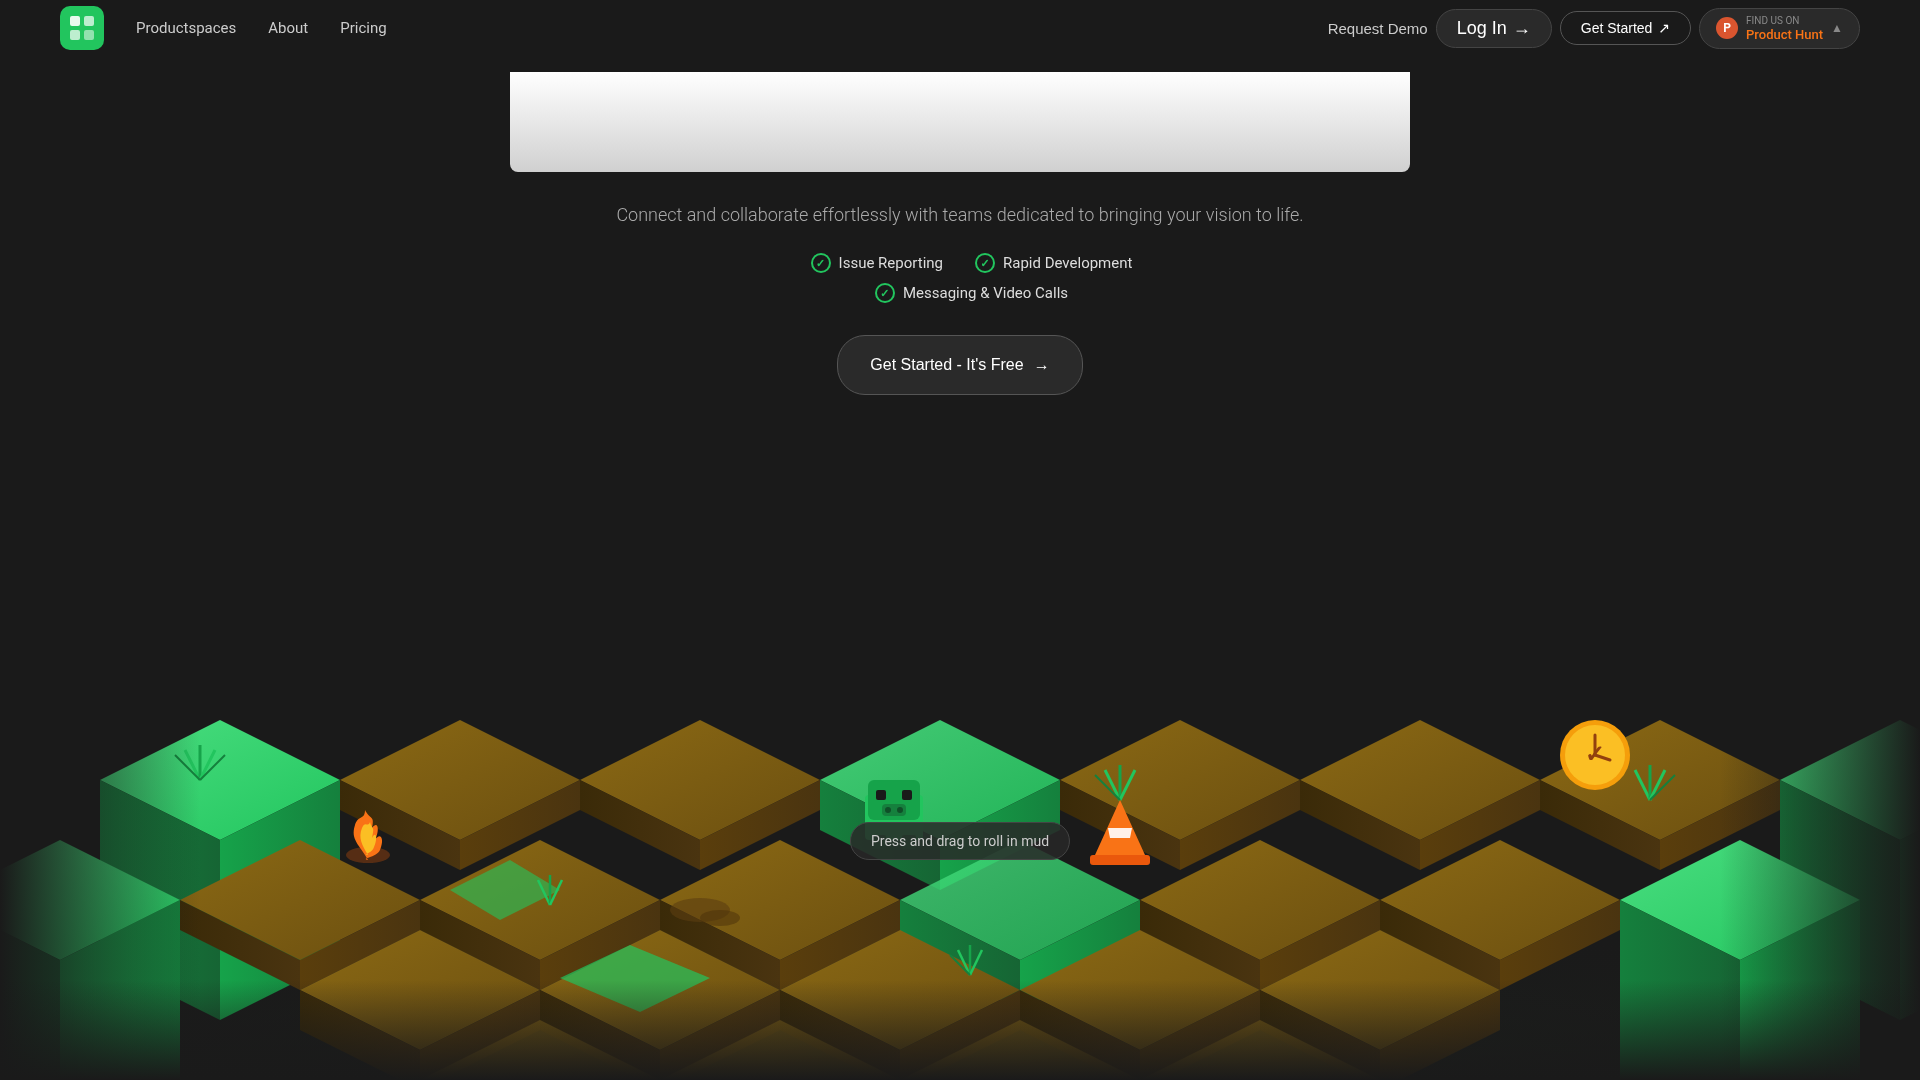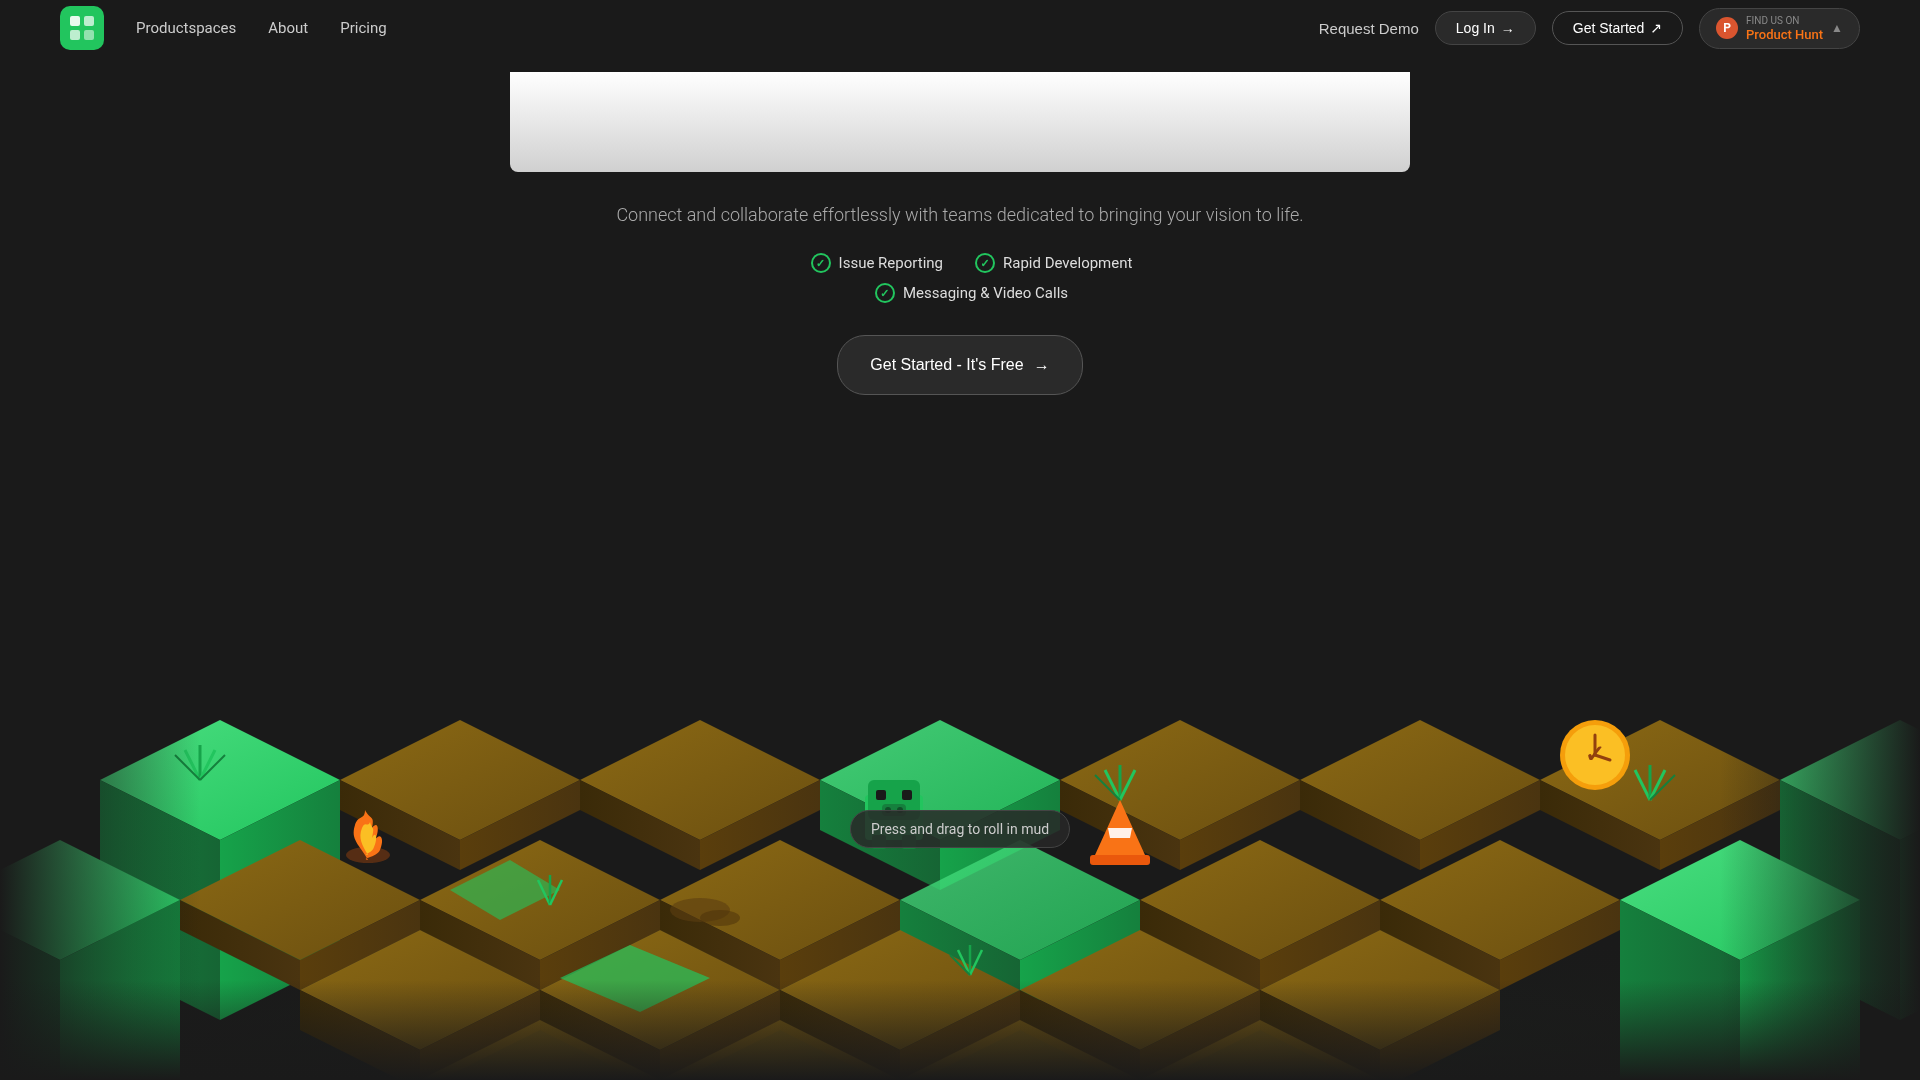--- a/index.html
+++ b/index.html
@@ -55,39 +55,39 @@
       color: #cccccc;
       text-decoration: none;
       font-size: 15px;
       font-weight: 400;
       cursor: pointer;
     }
 
     .nav-right {
       display: flex;
       align-items: center;
-      gap: 16px;
+      gap: 8px;
     }
 
     .nav-request-demo {
       color: #cccccc;
       font-size: 15px;
       cursor: pointer;
       background: none;
       border: none;
       color: #cccccc;
     }
 
     .nav-login-btn {
       background: #2a2a2a;
       border: 1px solid #444;
       border-radius: 24px;
       padding: 8px 20px;
       color: #ffffff;
-      font-size: 14px;
+      font-size: 18px;
       display: flex;
       align-items: center;
       gap: 6px;
       cursor: pointer;
     }
 
     .nav-get-started-btn {
       background: transparent;
       border: 1px solid #555;
       border-radius: 24px;
@@ -240,21 +240,21 @@
       position: absolute;
       bottom: 0;
       left: 0;
       width: 100%;
       height: 100%;
     }
 
     
     .drag-tooltip {
       position: absolute;
-      bottom: 232px;
+      bottom: 220px;
       left: 50%;
       transform: translateX(-50%);
       background: rgba(40, 40, 40, 0.85);
       border: 1px solid #444;
       border-radius: 20px;
       padding: 10px 20px;
       font-size: 14px;
       color: #cccccc;
       z-index: 50;
       white-space: nowrap;

